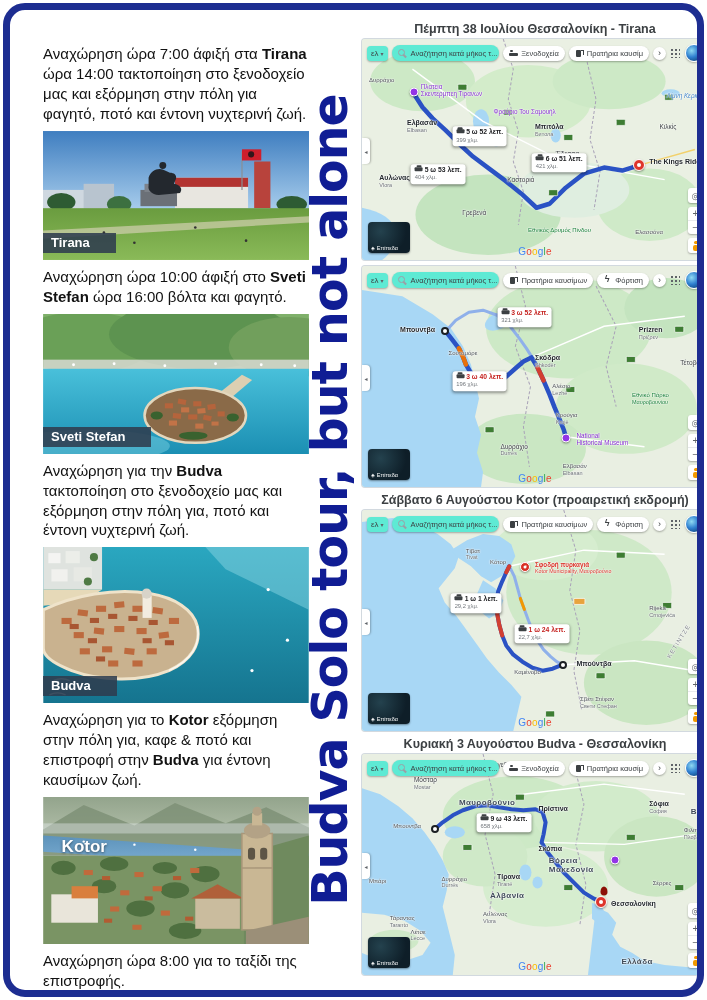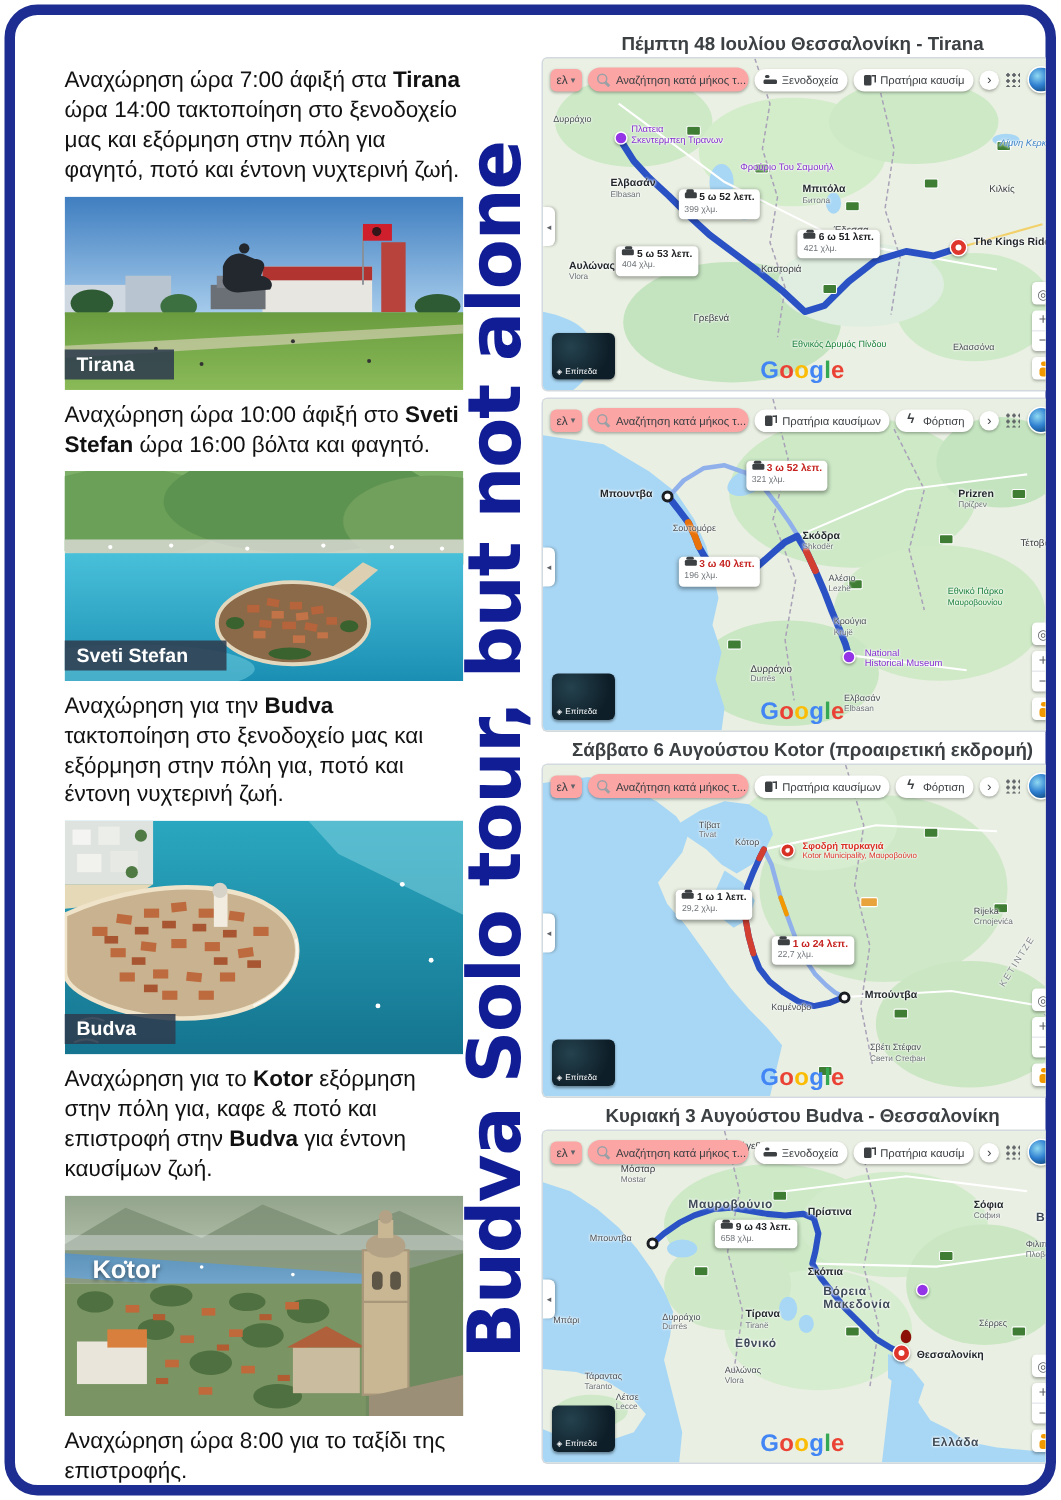--- a/index.html
+++ b/index.html
@@ -24,21 +24,21 @@
   
   .maps{position:absolute;left:352px;top:10px;width:346px}
   .map-card{margin-bottom:6px}
   .map-title{font-size:12.5px;font-weight:700;color:#3c4043;text-align:center;margin:2px 0 3px}
   .map-frame{position:relative;height:221px;border-radius:3px;overflow:hidden;background:#e9efe2;box-shadow:0 0 0 1px #d2d9df}
   .map-frame>svg{position:absolute;inset:0;width:100%;height:100%}
   .canvas{position:absolute;inset:0}
 
   
   .mtb{position:absolute;top:5px;left:5px;right:5px;display:flex;align-items:center;gap:4px;z-index:5}
-  .mtb .pill{background:#fca5a5;box-shadow:0 1px 2px rgba(0,0,0,.3);color:#3c4043}
+  .mtb .pill{background:#5eead4;box-shadow:0 1px 2px rgba(0,0,0,.3);color:#3c4043}
   .lang{border-radius:4px;font-size:8px;padding:3px 4px;display:flex;align-items:center;gap:2px}
   .lang .arr{font-size:6px;color:#5f6368}
   .search{border-radius:10px;width:116px;display:flex;align-items:center;padding:3.5px 6px;font-size:7.5px;color:#80868b;white-space:nowrap;overflow:hidden}
   .mag{width:9px;height:9px;position:relative;margin-right:4px;flex:0 0 auto}
   .mag::before{content:'';position:absolute;width:5px;height:5px;border:1.4px solid #9aa0a6;border-radius:50%;left:0;top:0}
   .mag::after{content:'';position:absolute;width:3.5px;height:1.5px;background:#9aa0a6;left:5.5px;top:6.5px;transform:rotate(45deg)}
   .chips{display:flex;gap:4px;align-items:center}
   .chip{background:#fff;box-shadow:0 1px 2px rgba(0,0,0,.3);border-radius:9px;font-size:7.5px;color:#3c4043;padding:3px 6px;display:flex;align-items:center;white-space:nowrap}
   .chip.more{border-radius:50%;width:13px;height:13px;padding:0;justify-content:center;font-size:9px;color:#3c4043}
   .tbright{margin-left:auto;display:flex;align-items:center;gap:5px}
@@ -51,21 +51,21 @@
   .cicon.fuel::before{content:'';position:absolute;left:1px;bottom:0;width:5px;height:7.5px;background:#3c4043;border-radius:1px}
   .cicon.fuel::after{content:'';position:absolute;right:0;bottom:2px;width:2px;height:4px;border-right:1.2px solid #3c4043;border-top:1.2px solid #3c4043}
   .cicon.charge::before{content:'ϟ';position:absolute;left:1.5px;top:-2px;font-size:9px;font-weight:700;color:#3c4043}
 
   
   .side-tab{position:absolute;left:0;top:45%;width:8px;height:26px;background:#fff;border-radius:0 4px 4px 0;box-shadow:1px 0 2px rgba(0,0,0,.25);display:flex;align-items:center;justify-content:center;font-size:6px;color:#5f6368;z-index:4}
   .layers{position:absolute;left:6px;bottom:7px;width:42px;height:31px;border-radius:4px;overflow:hidden;z-index:4;
     background:radial-gradient(circle at 30% 30%,#24424e,#0e1e28 70%);box-shadow:0 1px 2px rgba(0,0,0,.4);display:flex;align-items:flex-end}
   .layers .ltxt{color:#fff;font-size:5.5px;padding:0 0 2px 3px;display:flex;align-items:center;gap:2px}
   .layers .ltxt::before{content:'◈';font-size:5px}
-  .google{position:absolute;left:50%;bottom:3px;transform:translateX(-50%);font-size:16px;font-weight:700;letter-spacing:.2px;z-index:4}
+  .google{position:absolute;left:50%;bottom:3px;transform:translateX(-50%);font-size:10px;font-weight:400;letter-spacing:.2px;z-index:4}
   .google .gl0,.google .gl3{color:#4285F4}.google .gl1,.google .gl5{color:#EA4335}.google .gl2{color:#FBBC05}.google .gl4{color:#34A853}
   .ctrls{position:absolute;right:5px;bottom:7px;display:flex;flex-direction:column;align-items:center;gap:4px;z-index:4}
   .locbtn{width:15px;height:15px;background:#fff;border-radius:3px;box-shadow:0 1px 2px rgba(0,0,0,.3);display:grid;place-items:center;font-size:9px;color:#5f6368}
   .zoombox{width:15px;background:#fff;border-radius:3px;box-shadow:0 1px 2px rgba(0,0,0,.3)}
   .zb{height:13px;display:grid;place-items:center;font-size:10px;color:#5f6368}
   .zb+.zb{border-top:1px solid #e8eaed}
   .pegbtn{width:15px;height:15px;background:#fff;border-radius:3px;box-shadow:0 1px 2px rgba(0,0,0,.3);display:grid;place-items:center}
   .peg{width:5px;height:10px;position:relative}
   .peg::before{content:'';position:absolute;left:1px;top:0;width:3.5px;height:3.5px;border-radius:50%;background:#f29900}
   .peg::after{content:'';position:absolute;left:0;top:4px;width:5px;height:6px;border-radius:2px;background:#f29900}
@@ -338,21 +338,21 @@
     </div>
   </div>
 
   <div class="banner">
     <span>Budva Solo tour, but not alone</span>
   </div>
 
   <div class="maps">
 
     <div class="map-card">
-      <div class="map-title">Πέμπτη 48 Ιουλίου Θεσσαλονίκη - Tirana</div>
+      <div class="map-title">Πέμπτη 38 Ιουλίου Θεσσαλονίκη - Tirana</div>
       <div class="map-frame">
         <svg viewBox="0 0 343 220" preserveAspectRatio="none">
           <rect width="343" height="220" fill="#eaf0e3"></rect>
           <ellipse cx="60" cy="42" rx="52" ry="30" fill="#cde9c6"></ellipse>
           <ellipse cx="165" cy="62" rx="62" ry="36" fill="#d3ecca"></ellipse>
           <ellipse cx="245" cy="42" rx="56" ry="28" fill="#cde9c6"></ellipse>
           <ellipse cx="125" cy="175" rx="72" ry="40" fill="#c4e4bf"></ellipse>
           <ellipse cx="285" cy="165" rx="52" ry="36" fill="#cfeac8"></ellipse>
           <ellipse cx="210" cy="150" rx="55" ry="28" fill="#dfeee0"></ellipse>
           <path d="M0,168 C20,172 31,180 34,192 C36,204 28,214 20,220 L0,220 Z" fill="#a8d7f5"></path>
@@ -645,21 +645,21 @@
             <div class="place town" style="left: 15%; top: 10%;">Μόσταρ<div class="sub">Mostar</div></div>
             <div class="place country" style="left: 28%; top: 20%;">Μαυροβούνιο</div>
             <div class="place town-bold" style="left: 51%; top: 23%;">Πρίστινα</div>
             <div class="place town-bold" style="left: 83%; top: 21%;">Σόφια<div class="sub">София</div></div>
             <div class="place country" style="left: 95%; top: 24%;">Βουλγαρία</div>
             <div class="place town-sm" style="left: 93%; top: 33%;">Φιλιππούπολη<div class="sub">Πλοβδιβ</div></div>
             <div class="place town-bold" style="left: 51%; top: 41%;">Σκόπια</div>
             <div class="place country" style="left: 54%; top: 46%;">Βόρεια<div class="sub">Μακεδονία</div></div>
             <div class="place town-sm" style="left: 9%; top: 31%;">Μπουντβα</div>
             <div class="place town-bold" style="left: 39%; top: 54%;">Τίρανα<div class="sub">Tiranë</div></div>
-            <div class="place country" style="left: 37%; top: 62%;">Εθνικό</div>
+            <div class="place country" style="left: 37%; top: 62%;">Αλβανία</div>
             <div class="place town-sm" style="left: 23%; top: 55%;">Δυρράχιο<div class="sub">Durrës</div></div>
             <div class="place town-sm" style="left: 35%; top: 71%;">Αυλώνας<div class="sub">Vlora</div></div>
             <div class="place town-sm" style="left: 8%; top: 73%;">Τάραντας<div class="sub">Taranto</div></div>
             <div class="place town-sm" style="left: 14%; top: 79%;">Λέτσε<div class="sub">Lecce</div></div>
             <div class="place town-sm" style="left: 2%; top: 56%;">Μπάρι</div>
             <div class="place town-bold" style="left: 72%; top: 66%;">Θεσσαλονίκη</div>
             <div class="place country" style="left: 75%; top: 92%;">Ελλάδα</div>
             <div class="place town-sm" style="left: 84%; top: 57%;">Σέρρες</div>
             <div class="marker ring" style="left: 21%; top: 34%;"></div>
             <div class="marker pin-darkred" style="left: 70%; top: 62%;"></div>

